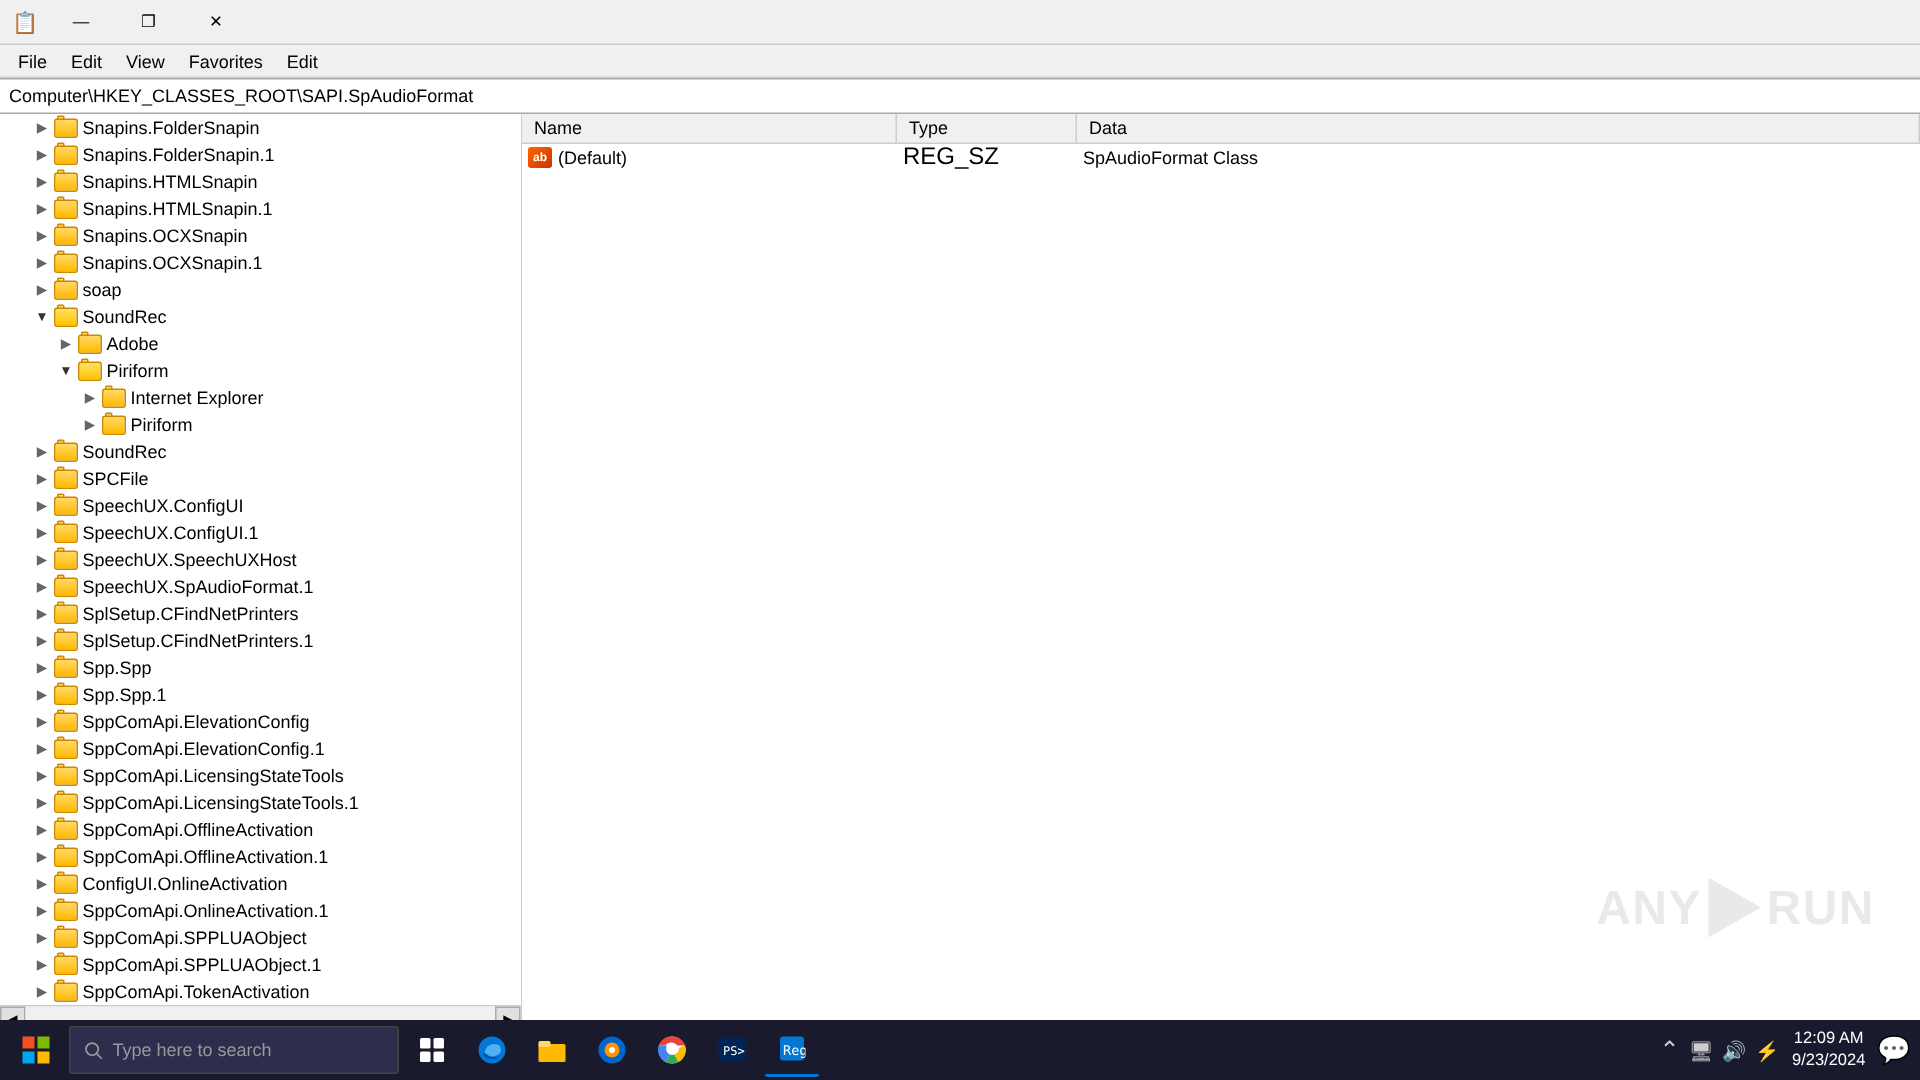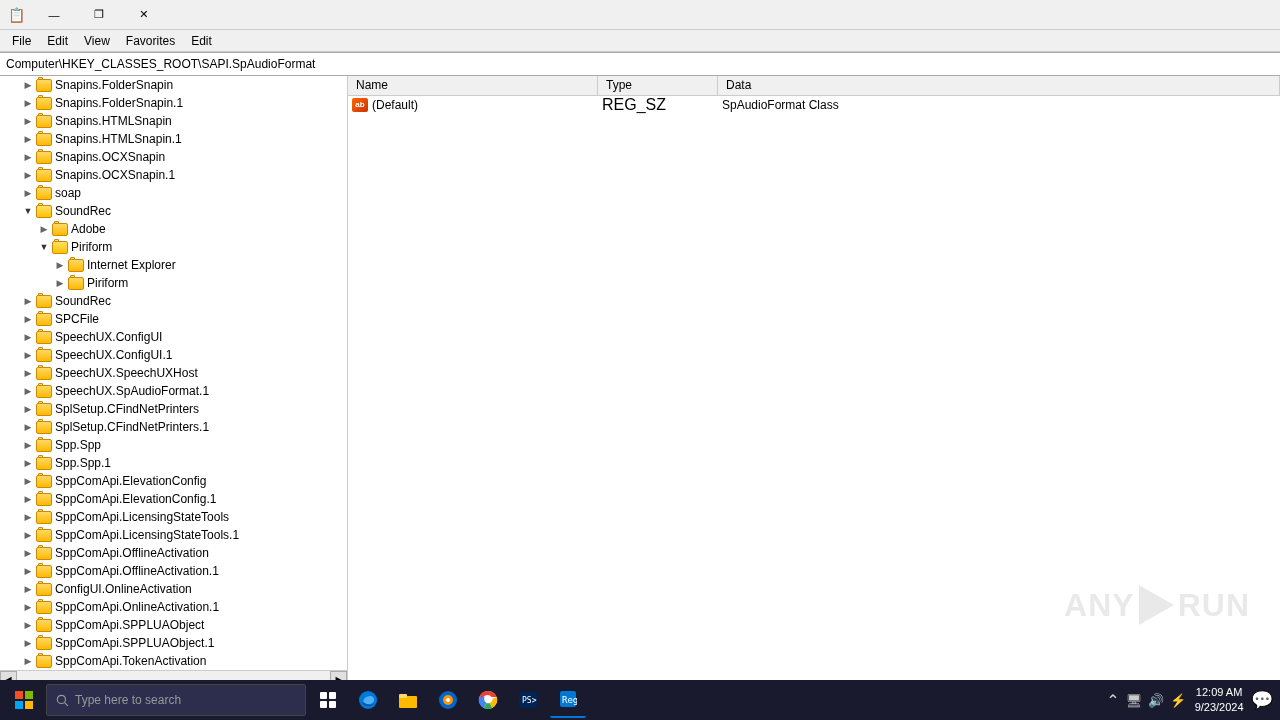--- a/index.html
+++ b/index.html
@@ -207,21 +207,21 @@
       width: 36px;
       height: 36px;
       display: flex;
       align-items: center;
       justify-content: center;
       cursor: pointer;
       border-radius: 2px;
     }
 
     #search-bar {
-      width: 260px;
+      width: 220px;
       height: 32px;
       background: #2d2d4e;
       border: 1px solid #444;
       border-radius: 2px;
       display: flex;
       align-items: center;
       padding: 0 8px;
       gap: 6px;
       cursor: text;
     }

